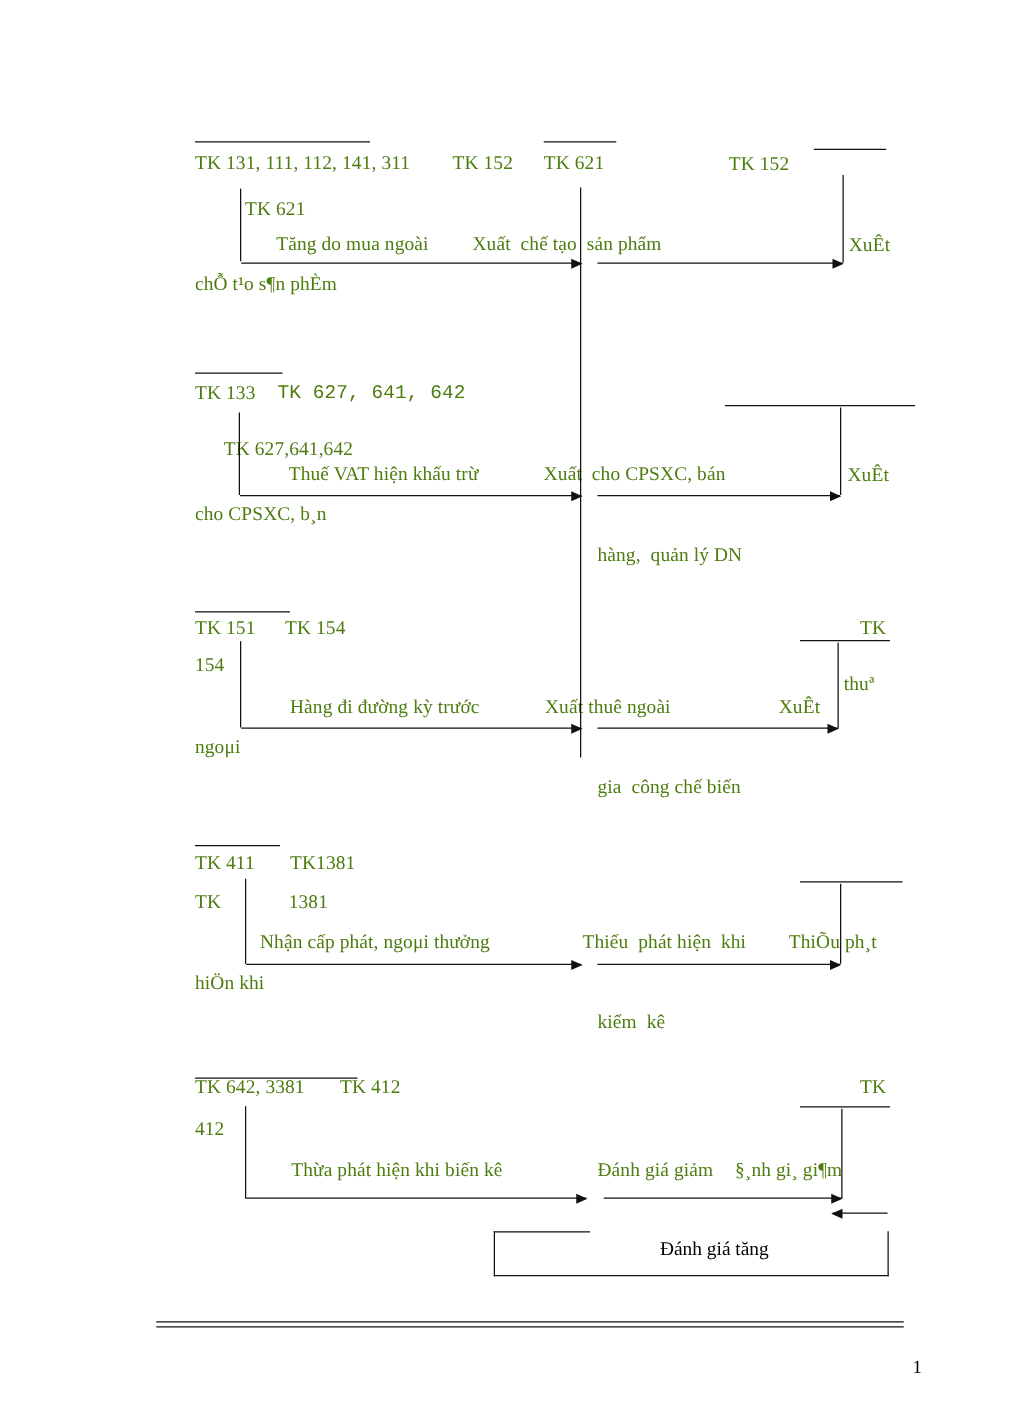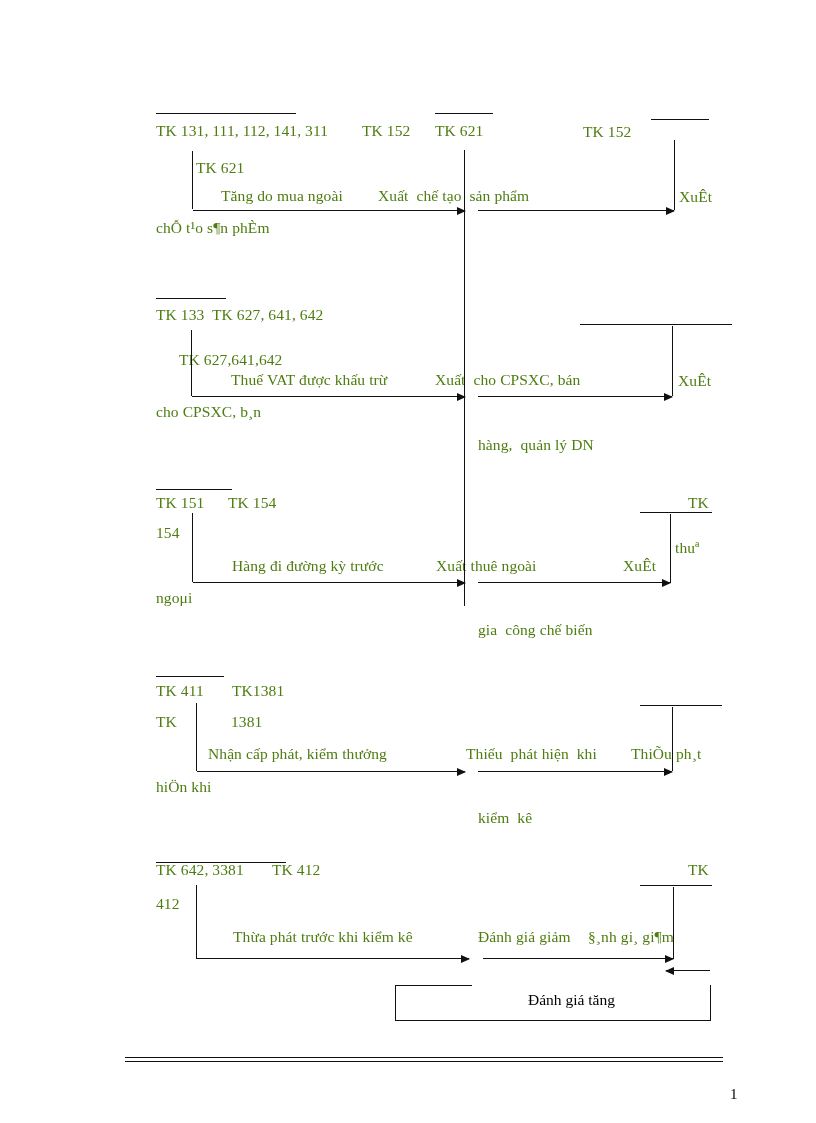--- a/index.html
+++ b/index.html
@@ -125,30 +125,30 @@
   <span class="txt" style="left:679px; top:189px;">XuÊt</span>
 
   <div class="arrow" style="left:193px; top:210px; width:272px;"></div>
   <div class="arrow" style="left:478px; top:210px; width:196px;"></div>
 
   <span class="txt" style="left:156px; top:220px;text-align:center;">chỖ t¹o s¶n phÈm</span>
 
   <div class="hline" style="left:156px; top:298px; width:70px;"></div>
 
   <span class="txt" style="left:156px; top:307px;">TK 133</span>
-  <span class="txt" style="left:212px; top:307px;">TK 627, 641, 642</span>
+  <span class="txt" style="left:222px; top:307px;font-family:Liberation Mono, monospace;">TK 627, 641, 642</span>
 
   <div class="hline" style="left:580px; top:324px; width:152px;"></div>
 
   <span class="txt" style="left:179px; top:352px;text-align:center;">TK 627,641,642</span>
 
   <div class="vline" style="left:191px; top:330px; height:66px;"></div>
   <div class="vline" style="left:672px; top:326px; height:70px;"></div>
 
-  <span class="txt" style="left:231px; top:372px;">Thuế VAT được khấu trừ</span>
+  <span class="txt" style="left:231px; top:372px;">Thuế VAT hiện khấu trừ</span>
   <span class="txt" style="left:435px; top:372px;">Xuất  cho CPSXC, bán</span>
   <span class="txt" style="left:678px; top:373px;">XuÊt</span>
 
   <div class="arrow" style="left:192px; top:396px; width:273px;"></div>
   <div class="arrow" style="left:478px; top:396px; width:194px;"></div>
 
   <span class="txt" style="left:156px; top:404px;">cho CPSXC, b¸n</span>
 
   <span class="txt" style="left:478px; top:437px;">hàng,  quản lý DN</span>
 
@@ -185,21 +185,21 @@
   <span class="txt" style="left:232px; top:683px;text-align:center;">TK1381</span>
 
   <div class="hline" style="left:640px; top:705px; width:82px;"></div>
 
   <span class="txt" style="left:156px; top:714px;">TK</span>
   <span class="txt" style="left:231px; top:714px;">1381</span>
 
   <div class="vline" style="left:196px; top:703px; height:68px;"></div>
   <div class="vline" style="left:672px; top:707px; height:64px;"></div>
 
-  <span class="txt" style="left:208px; top:746px;">Nhận cấp phát, kiểm thưởng</span>
+  <span class="txt" style="left:208px; top:746px;">Nhận cấp phát, ngoμi thưởng</span>
   <span class="txt" style="left:466px; top:746px;">Thiếu  phát hiện  khi</span>
   <span class="txt" style="left:631px; top:746px;">ThiÕu ph¸t</span>
 
   <div class="arrow" style="left:197px; top:771px; width:268px;"></div>
   <div class="arrow" style="left:478px; top:771px; width:194px;"></div>
 
   <span class="txt" style="left:156px; top:779px;">hiÖn khi</span>
 
   <span class="txt" style="left:478px; top:810px;">kiểm  kê</span>
 
@@ -209,21 +209,21 @@
   <span class="txt" style="left:272px; top:862px;">TK 412</span>
   <span class="txt" style="left:688px; top:862px;">TK</span>
 
   <div class="hline" style="left:640px; top:885px; width:72px;"></div>
 
   <span class="txt" style="left:156px; top:896px;">412</span>
 
   <div class="vline" style="left:196px; top:885px; height:74px;"></div>
   <div class="vline" style="left:673px; top:887px; height:72px;"></div>
 
-  <span class="txt" style="left:233px; top:929px;">Thừa phát trước khi kiểm kê</span>
+  <span class="txt" style="left:233px; top:929px;">Thừa phát hiện khi biến kê</span>
   <span class="txt" style="left:478px; top:929px;">Đánh giá giảm</span>
   <span class="txt" style="left:588px; top:929px;">§¸nh gi¸ gi¶m</span>
 
   <div class="arrow" style="left:197px; top:958px; width:272px;"></div>
   <div class="arrow" style="left:483px; top:958px; width:190px;"></div>
 
   <div class="loopbox" style="left:395px; top:985px; width:314px; height:35px;"></div>
   <div class="loopbox-top-left" style="left:395px; top:985px; width:77px;"></div>
   <div class="arrow-left" style="left:666px; top:970px; width:44px;"></div>
 

